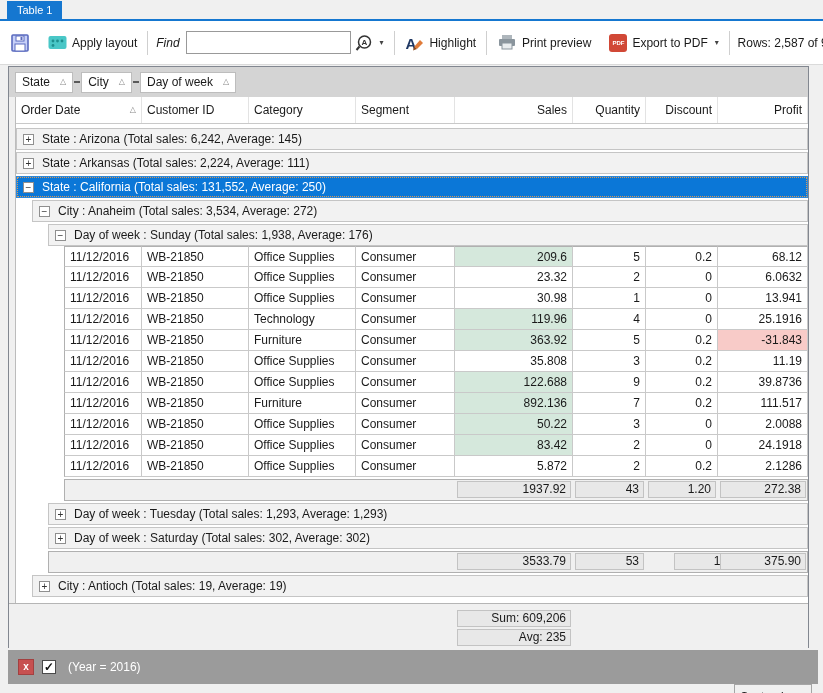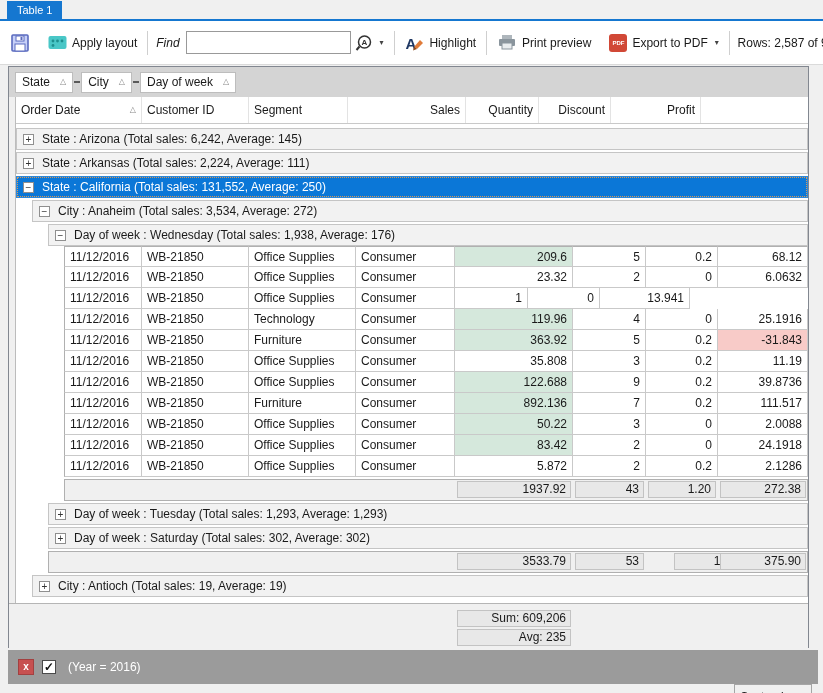--- a/index.html
+++ b/index.html
@@ -180,20 +180,23 @@
   </div>
 
   <div class="hdr">
     <div class="hcell c-h0" style="width:126px">
       <span>Order Date</span>
       <span class="sort-tri">△</span>
     </div>
     <div class="hcell" style="width:107px">
         <span>Customer ID</span>
       </div>
+    <div class="hcell" style="width:107px">
+        <span>Category</span>
+      </div>
     <div class="hcell" style="width:99px">
         <span>Segment</span>
       </div>
     <div class="hcell num" style="width:118px">
         <span>Sales</span>
       </div>
     <div class="hcell num" style="width:73px">
         <span>Quantity</span>
       </div>
     <div class="hcell num" style="width:72px">
@@ -218,21 +221,21 @@
       <div class="group-row selected" style="margin-left: 7px; width: 792px;">
         <span class="xbox">−</span>
         <span>State : California (Total sales: 131,552, Average: 250)</span>
       </div>
       <div class="group-row" style="margin-left: 23px; width: 776px;">
         <span class="xbox">−</span>
         <span>City : Anaheim (Total sales: 3,534, Average: 272)</span>
       </div>
       <div class="group-row" style="margin-left: 39px; width: 760px;">
         <span class="xbox">−</span>
-        <span>Day of week : Wednesday (Total sales: 1,938, Average: 176)</span>
+        <span>Day of week : Sunday (Total sales: 1,938, Average: 176)</span>
       </div>
       <div class="data-row first" style="margin-left: 55px;">
         <div class="cell c0">11/12/2016</div>
         <div class="cell c1">WB-21850</div>
         <div class="cell c2">Office Supplies</div>
         <div class="cell c3">Consumer</div>
         <div class="cell c4 num hl">209.6</div>
         <div class="cell c5 num">5</div>
         <div class="cell c6 num">0.2</div>
         <div class="cell c7 num">68.12</div>
@@ -245,20 +248,21 @@
         <div class="cell c4 num">23.32</div>
         <div class="cell c5 num">2</div>
         <div class="cell c6 num">0</div>
         <div class="cell c7 num">6.0632</div>
       </div>
       <div class="data-row" style="margin-left: 55px;">
         <div class="cell c0">11/12/2016</div>
         <div class="cell c1">WB-21850</div>
         <div class="cell c2">Office Supplies</div>
         <div class="cell c3">Consumer</div>
+        <div class="cell c4 num">30.98</div>
         <div class="cell c5 num">1</div>
         <div class="cell c6 num">0</div>
         <div class="cell c7 num">13.941</div>
       </div>
       <div class="data-row" style="margin-left: 55px;">
         <div class="cell c0">11/12/2016</div>
         <div class="cell c1">WB-21850</div>
         <div class="cell c2">Technology</div>
         <div class="cell c3">Consumer</div>
         <div class="cell c4 num hl">119.96</div>

